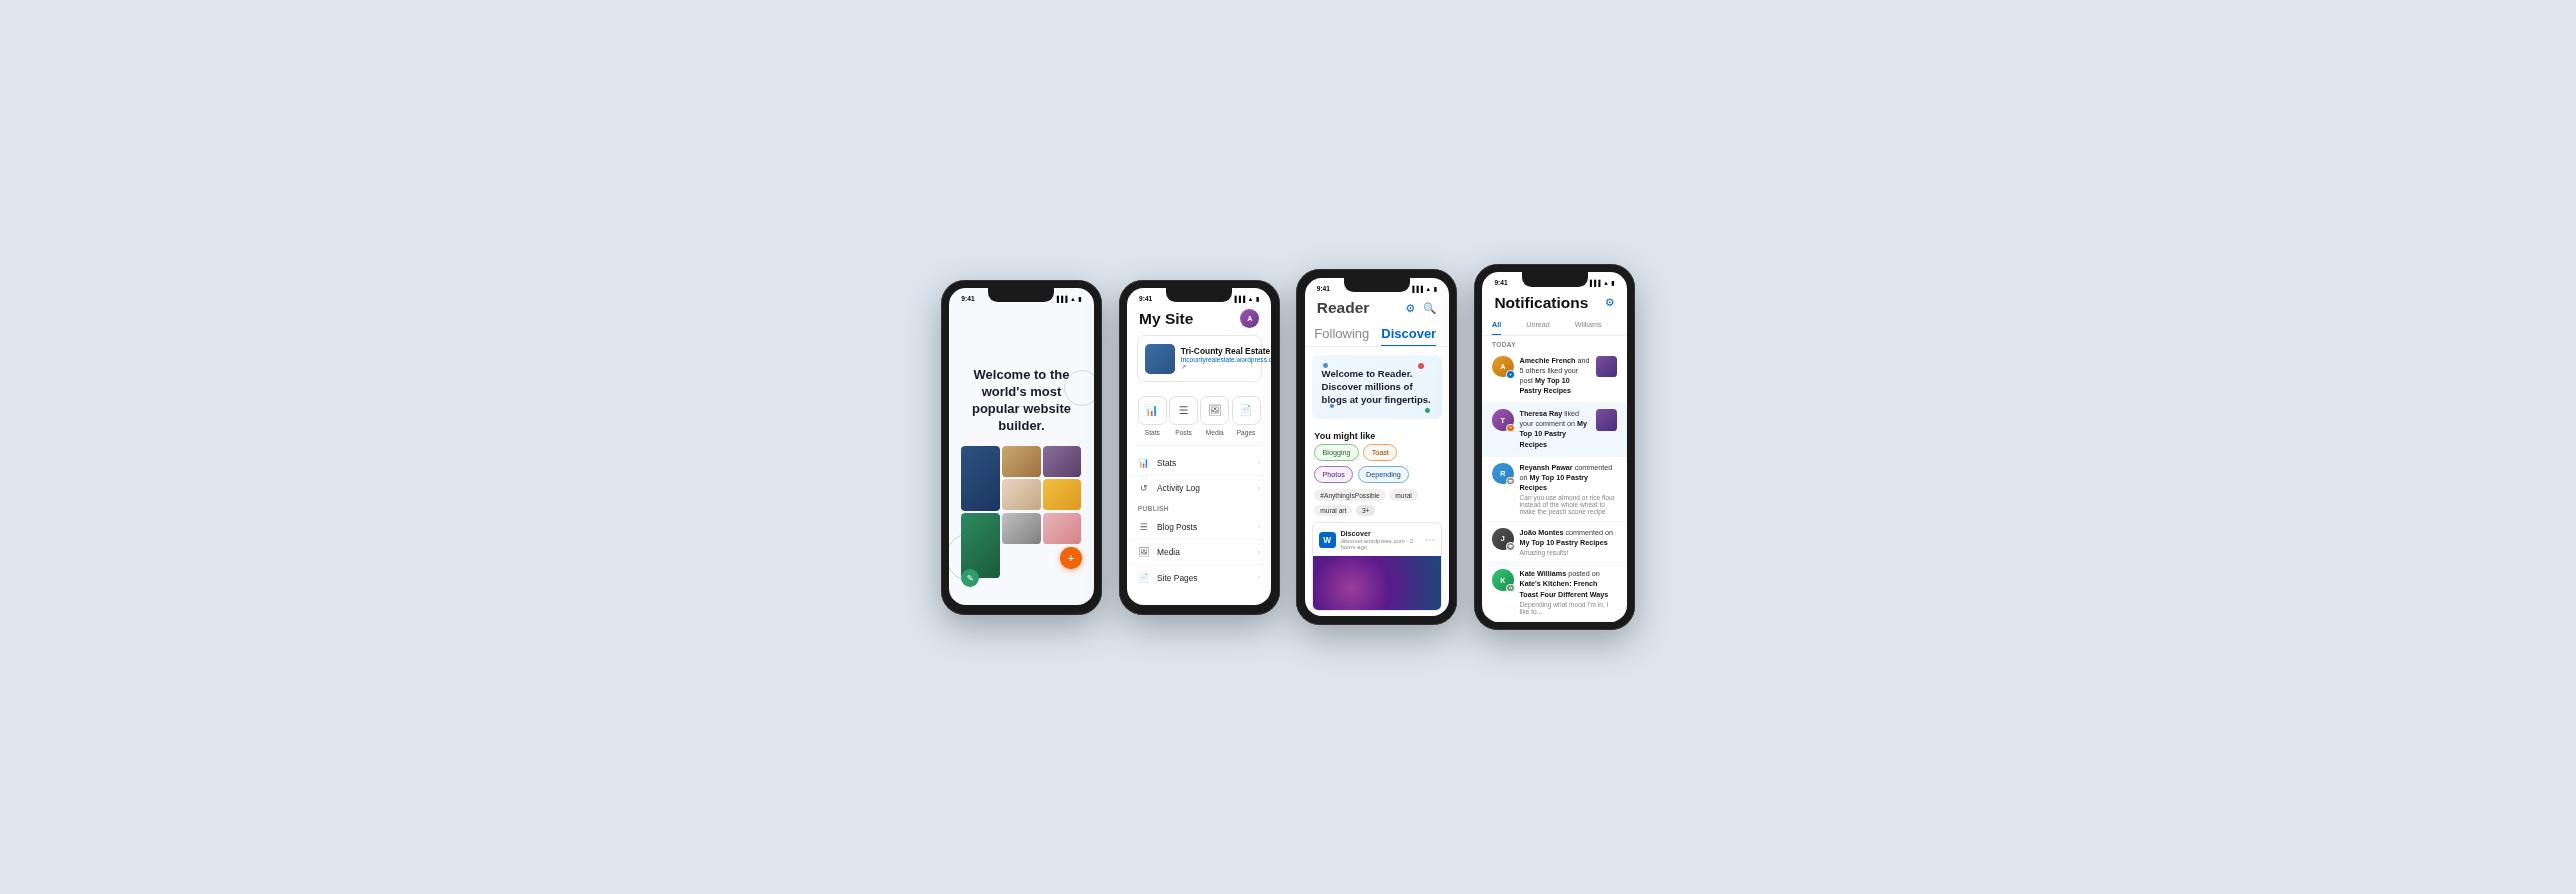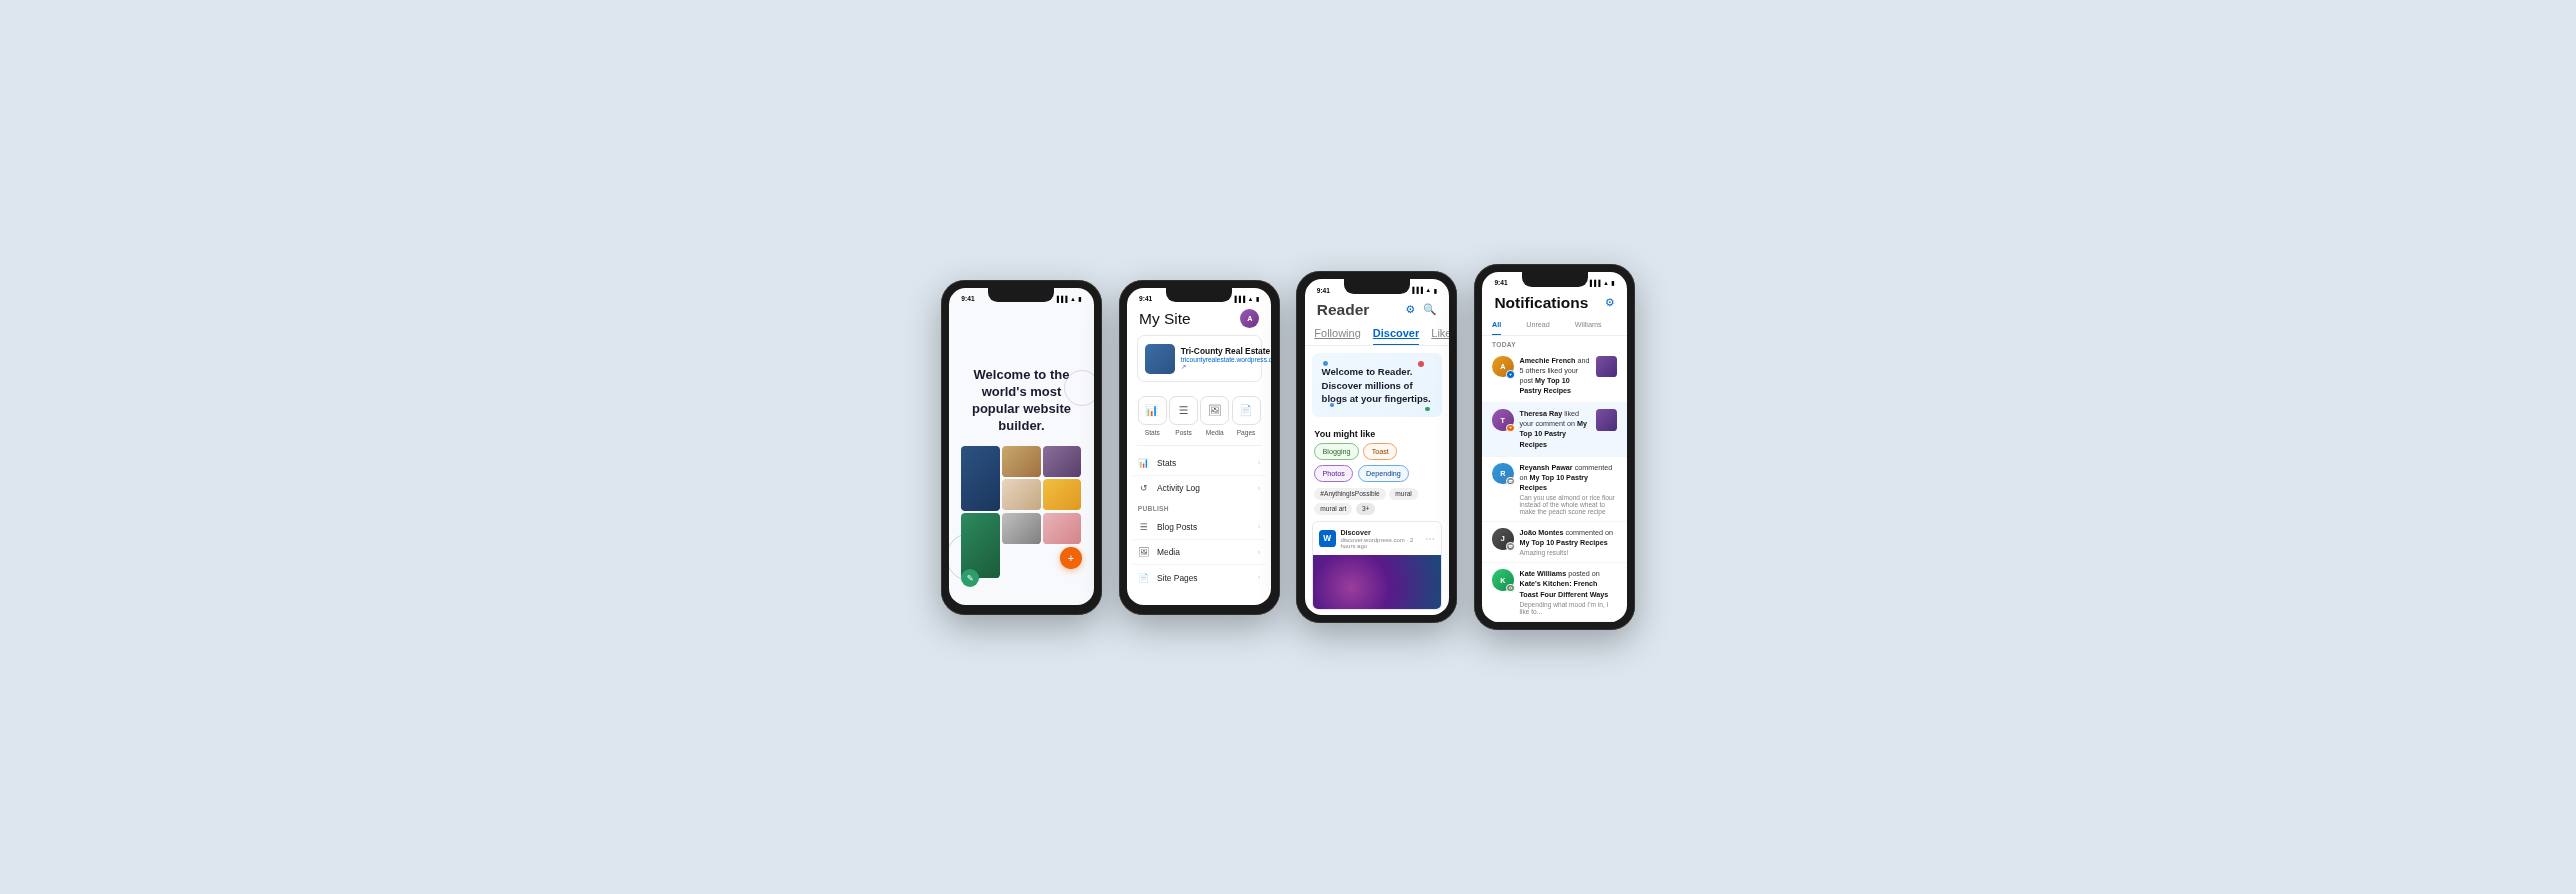--- a/index.html
+++ b/index.html
@@ -160,21 +160,21 @@
     
     .phone2 .phone-screen { background: #fff; }
     .mysite-header {
       padding: 4.8px 12px 7.2px;
       display: flex;
       justify-content: space-between;
       align-items: center;
     }
     .mysite-title {
       font-size: 15.5px;
-      font-weight: 400;
+      font-weight: 700;
       color: #101010;
     }
     .avatar-sm {
       width: 19px; height: 19px;
       border-radius: 50%;
       background: linear-gradient(135deg, #9b59b6, #6c3483);
       overflow: hidden;
       display: flex; align-items: center; justify-content: center;
       color: white; font-size: 7.2px; font-weight: 600;
     }
@@ -254,25 +254,24 @@
     .reader-icons { display: flex; gap: 8.4px; }
     .icon-btn { font-size: 10.8px; color: #0066cc; }
 
     .reader-tabs {
       display: flex;
       border-bottom: 0.6px solid #eee;
       padding: 0 9.6px;
       gap: 12px;
     }
     .rtab {
-      font-size: 11px;
+      font-size: 13px;
       color: #888;
       padding: 4.8px 0;
       cursor: pointer;
-      text-decoration: underline;
     }
     .rtab.active {
       color: #0066cc;
       border-bottom: 1.2px solid #0066cc;
       font-weight: 600;
     }
 
     .discover-banner {
       margin: 7.2px;
       background: linear-gradient(135deg, #f0f8ff, #e8f4fd);

